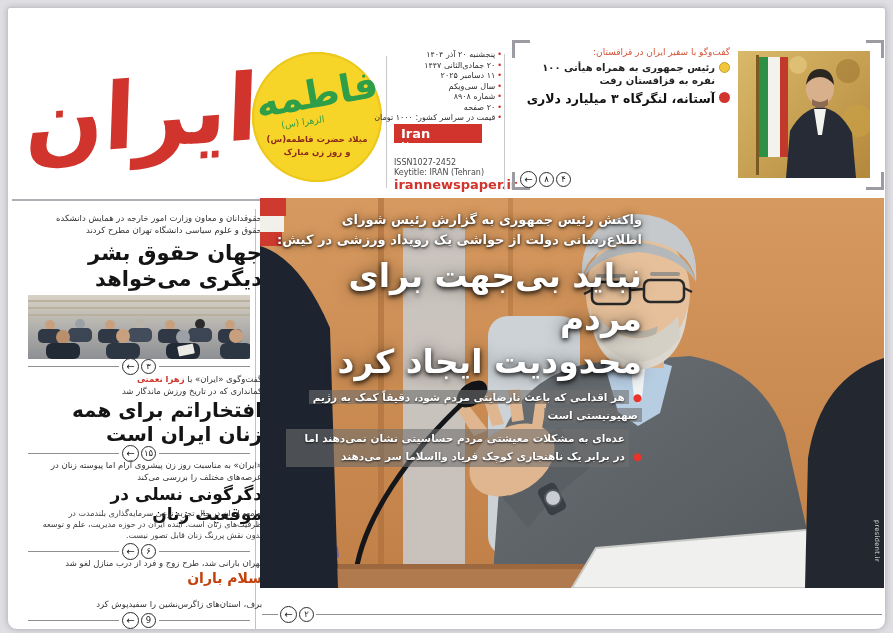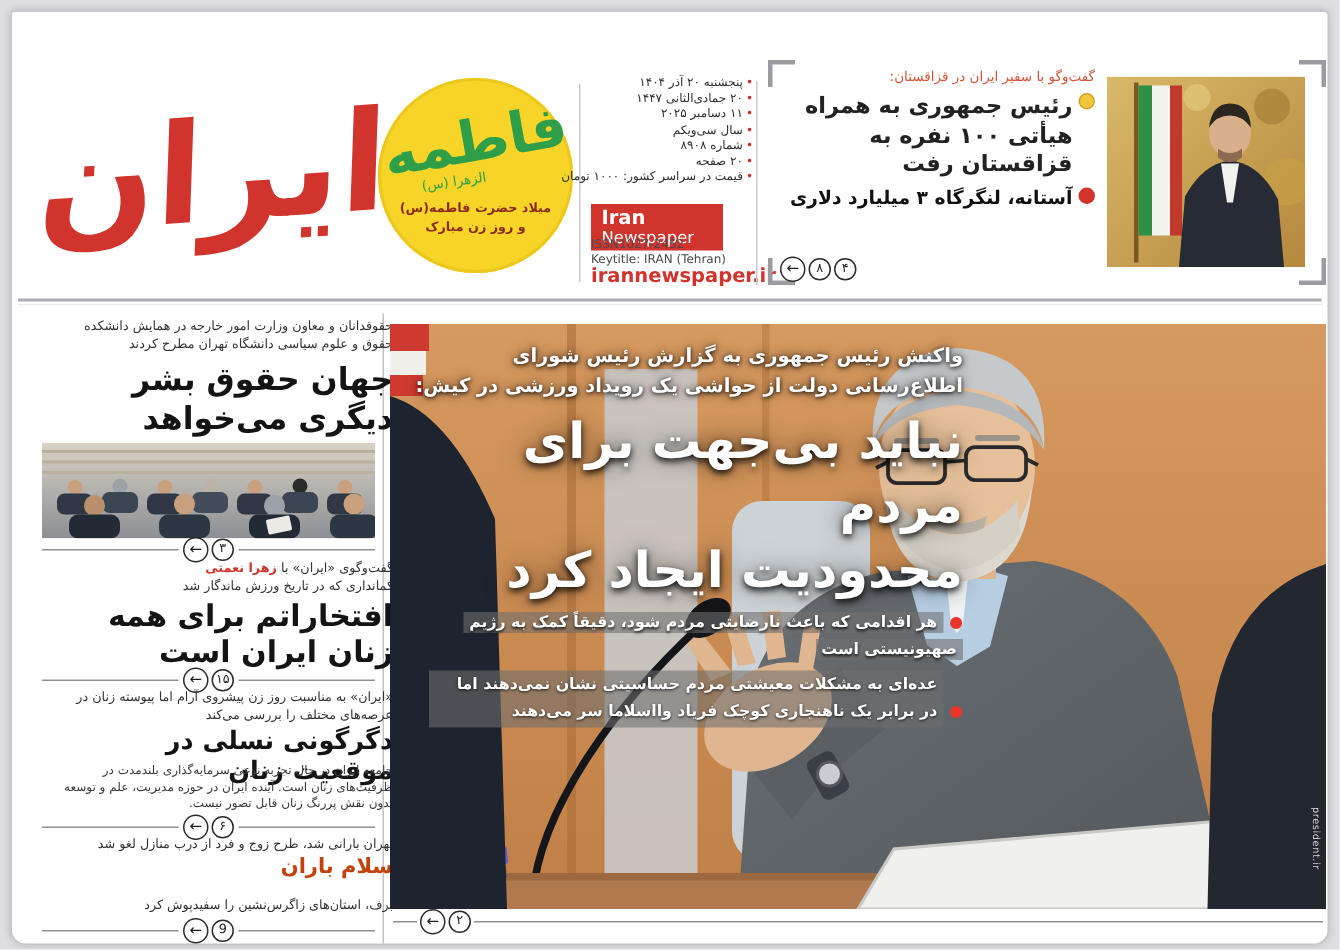--- a/index.html
+++ b/index.html
@@ -20,21 +20,21 @@
          text-align:center;box-shadow:inset 0 0 0 2px #ecc81d;}
   .badge .cal{color:#2f9e49;font-weight:bold;font-size:38px;line-height:1;
               transform:rotate(-10deg);margin-bottom:0;}
   .badge .cal2{color:#2f9e49;font-size:9px;transform:rotate(-8deg) translateX(-14px);margin:2px 0 8px;}
   .badge .bl{color:#8b2b1c;font-weight:bold;font-size:8.5px;line-height:1.5;}
 
   .vline{width:1px;background:#c9c9cd;}
   .dates{left:390px;top:50px;width:112px;direction:rtl;text-align:right;}
   .dl{font-size:8px;color:#2f2f33;line-height:1.32;white-space:nowrap;}
   .dl .rb{color:#cf2b22;font-size:8px;margin-left:2px;}
-  .brand{left:394px;top:136px;width:88px;height:31px;background:#d0342c;color:#fff;
+  .brand{left:394px;top:124px;width:88px;height:19px;background:#d0342c;color:#fff;
          padding:3px 7px;box-sizing:border-box;}
   .brand .b1{font-weight:bold;font-size:13px;line-height:1.05;}
   .brand .b2{font-size:11px;line-height:1.1;}
   .issn{left:394px;top:158px;font-size:8px;color:#4a4a4e;line-height:1.3;}
   .site{left:394px;top:177px;font-size:13px;font-weight:bold;color:#d0342c;}
 
   
   .topbox{left:512px;top:40px;width:372px;height:150px;}
   .cb{position:absolute;width:15px;height:15px;border:0 solid #9b9ba1;}
   .cb.tl{left:0;top:0;border-left-width:3px;border-top-width:3px;}
@@ -42,21 +42,21 @@
   .cb.bl{left:0;bottom:0;border-left-width:3px;border-bottom-width:3px;}
   .cb.br{right:0;bottom:0;border-right-width:3px;border-bottom-width:3px;}
   .tphoto{position:absolute;right:14px;top:11px;width:132px;height:127px;overflow:hidden;}
   .ttext{position:absolute;right:154px;left:8px;top:7px;direction:rtl;text-align:right;}
   .tkicker{font-size:9px;color:#d4553a;margin-bottom:4px;}
   .thl{font-size:17.5px;font-weight:bold;color:#101010;line-height:1.35;}
   .tb-b{display:flex;align-items:flex-start;gap:4px;margin-top:4px;}
   .ic{width:11px;height:11px;border-radius:50%;flex:none;margin-top:1px;}
   .ic.y{background:#f2c63a;border:1px solid #c9a126;box-sizing:border-box;}
   .ic.r{background:#d0342c;}
-  .tb1{font-size:15px;font-weight:bold;color:#222;line-height:1.3;}
+  .tb1{font-size:10px;font-weight:bold;color:#222;line-height:1.3;}
   .tb2{font-size:12.5px;font-weight:bold;color:#111;line-height:1.2;}
   .tprefs{position:absolute;left:8px;bottom:2px;}
 
   
   .prefs{display:flex;align-items:center;gap:2px;}
   .pc{box-sizing:border-box;width:15px;height:15px;border:1.4px solid #2c2c2c;border-radius:50%;
       display:flex;align-items:center;justify-content:center;font-size:8.5px;color:#1c1c1c;
       background:#fff;line-height:1;}
   .pc.ar{width:17px;height:17px;font-size:10px;}
 
@@ -71,21 +71,21 @@
   .sh2{font-size:20px;font-weight:bold;color:#141414;line-height:1.2;}
   .sh3{font-size:17px;font-weight:bold;color:#141414;line-height:1.2;}
   .sh4{font-size:14px;font-weight:bold;color:#c2410c;line-height:1.2;}
   .sbody{font-size:8px;color:#3a3a3e;line-height:1.4;}
   .redname{color:#d0342c;font-weight:bold;}
   .rule{left:28px;width:222px;display:flex;align-items:center;gap:3px;}
   .rule .ln{flex:1;height:1px;background:#8f8f94;}
   .sphoto{left:28px;width:222px;height:64px;overflow:hidden;}
 
   
-  .main{left:260px;top:216px;width:624px;height:390px;overflow:hidden;}
+  .main{left:260px;top:198px;width:624px;height:390px;overflow:hidden;}
   .main svg{position:absolute;left:0;top:0;}
   .mtext{position:absolute;top:12px;left:14px;width:368px;direction:rtl;text-align:right;}
   .mkicker{font-size:13px;font-weight:bold;color:#fff;line-height:1.5;
            text-shadow:0 1px 3px rgba(0,0,0,.95),0 0 8px rgba(0,0,0,.6);}
   .mhl{margin-top:6px;font-size:33px;font-weight:bold;color:#fff;line-height:1.3;
        text-shadow:0 2px 5px rgba(0,0,0,.95),0 0 16px rgba(0,0,0,.55);}
   .mb{margin-top:5px;font-size:10.5px;font-weight:bold;color:#fff;line-height:1.7;}
   .mb .dot{color:#e8342a;margin-left:4px;text-shadow:none;}
   .mb .hl{background:rgba(110,110,110,.58);padding:1px 4px;
           -webkit-box-decoration-break:clone;box-decoration-break:clone;

